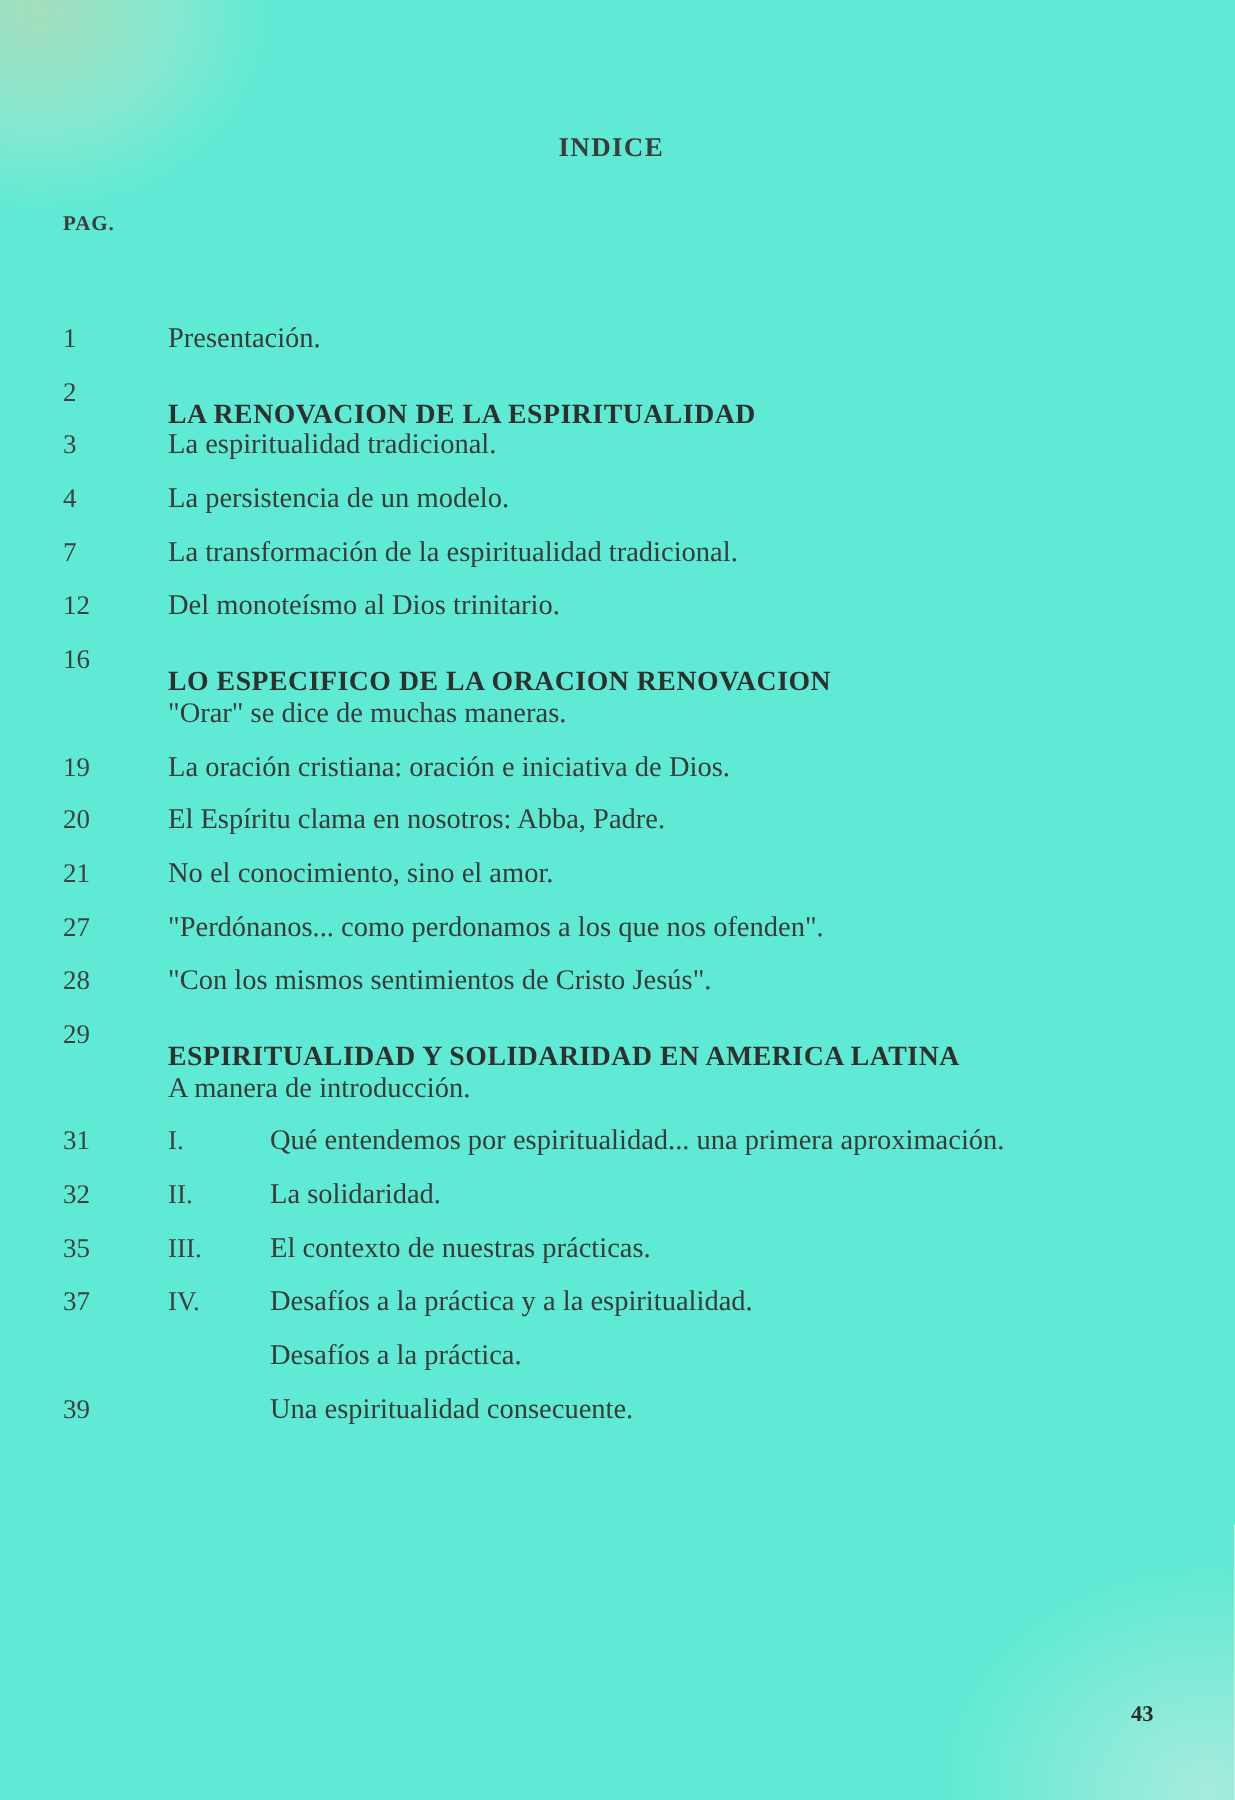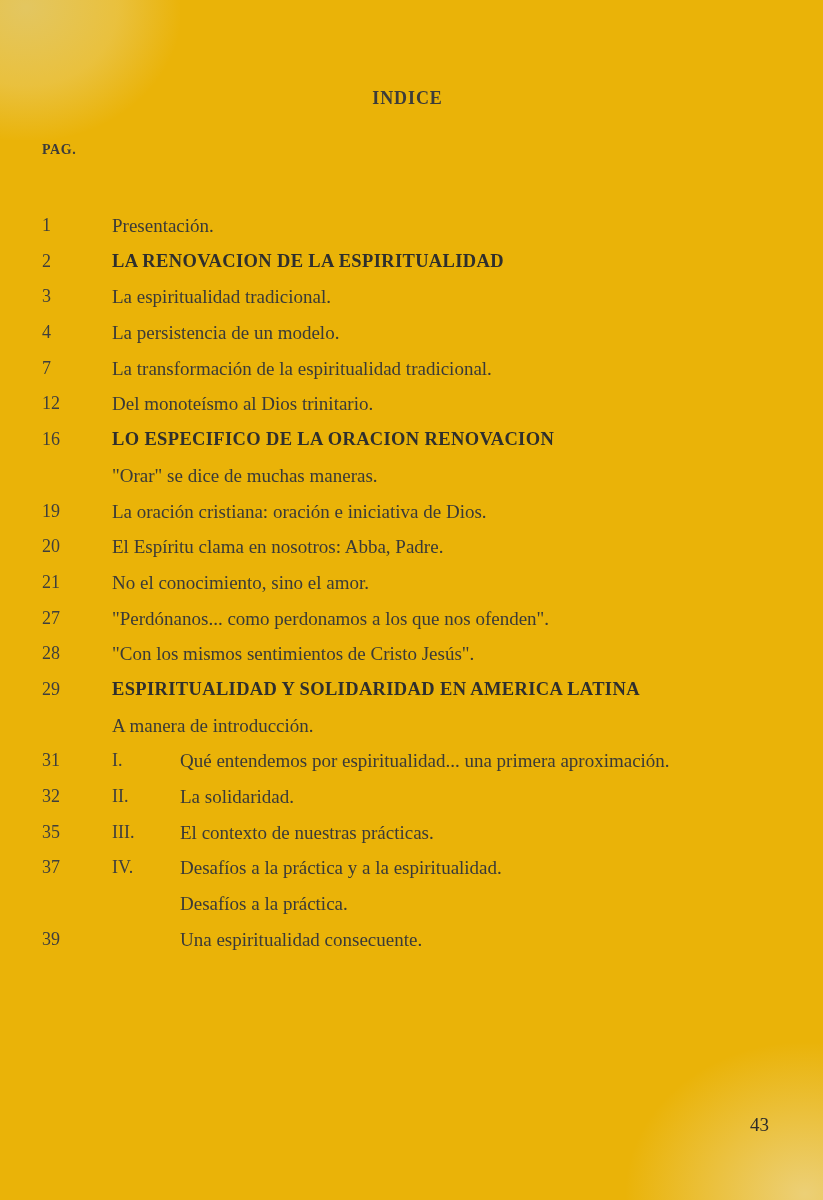--- a/index.html
+++ b/index.html
@@ -7,21 +7,21 @@
     margin: 0;
     padding: 0;
     background: #ffffff;
   }
 
   .page {
     position: relative;
     width: 823px;
     height: 1200px;
     margin: 0 auto;
-    background: #eab308;
+    background: #5eead4;
     overflow: hidden;
     font-family: "Liberation Serif", "DejaVu Serif", serif;
     color: #3a3a38;
     -webkit-font-smoothing: antialiased;
   }
 
   
   .paper-tint {
     position: absolute;
     left: -40px;
@@ -116,28 +116,29 @@
   .toc-row.has-numeral .toc-text,
   .toc-row.deep .toc-text {
     left: 180px;
   }
 
   .toc-row.section .toc-text {
     font-weight: bold;
     font-size: 18.5px;
     letter-spacing: 0.35px;
     color: #2f2f2d;
+    margin-top: 16px;
   }
 
   .page-number {
     position: absolute;
     right: 54px;
-    bottom: 64px;
-    font-weight: normal;
-    font-size: 19px;
+    bottom: 48px;
+    font-weight: bold;
+    font-size: 15px;
     color: #2c2c2a;
   }
 </style>
 </head>
 <body>
 
 <div class="page">
 
   <div class="paper-tint"></div>
   <div class="paper-tint-2"></div>

